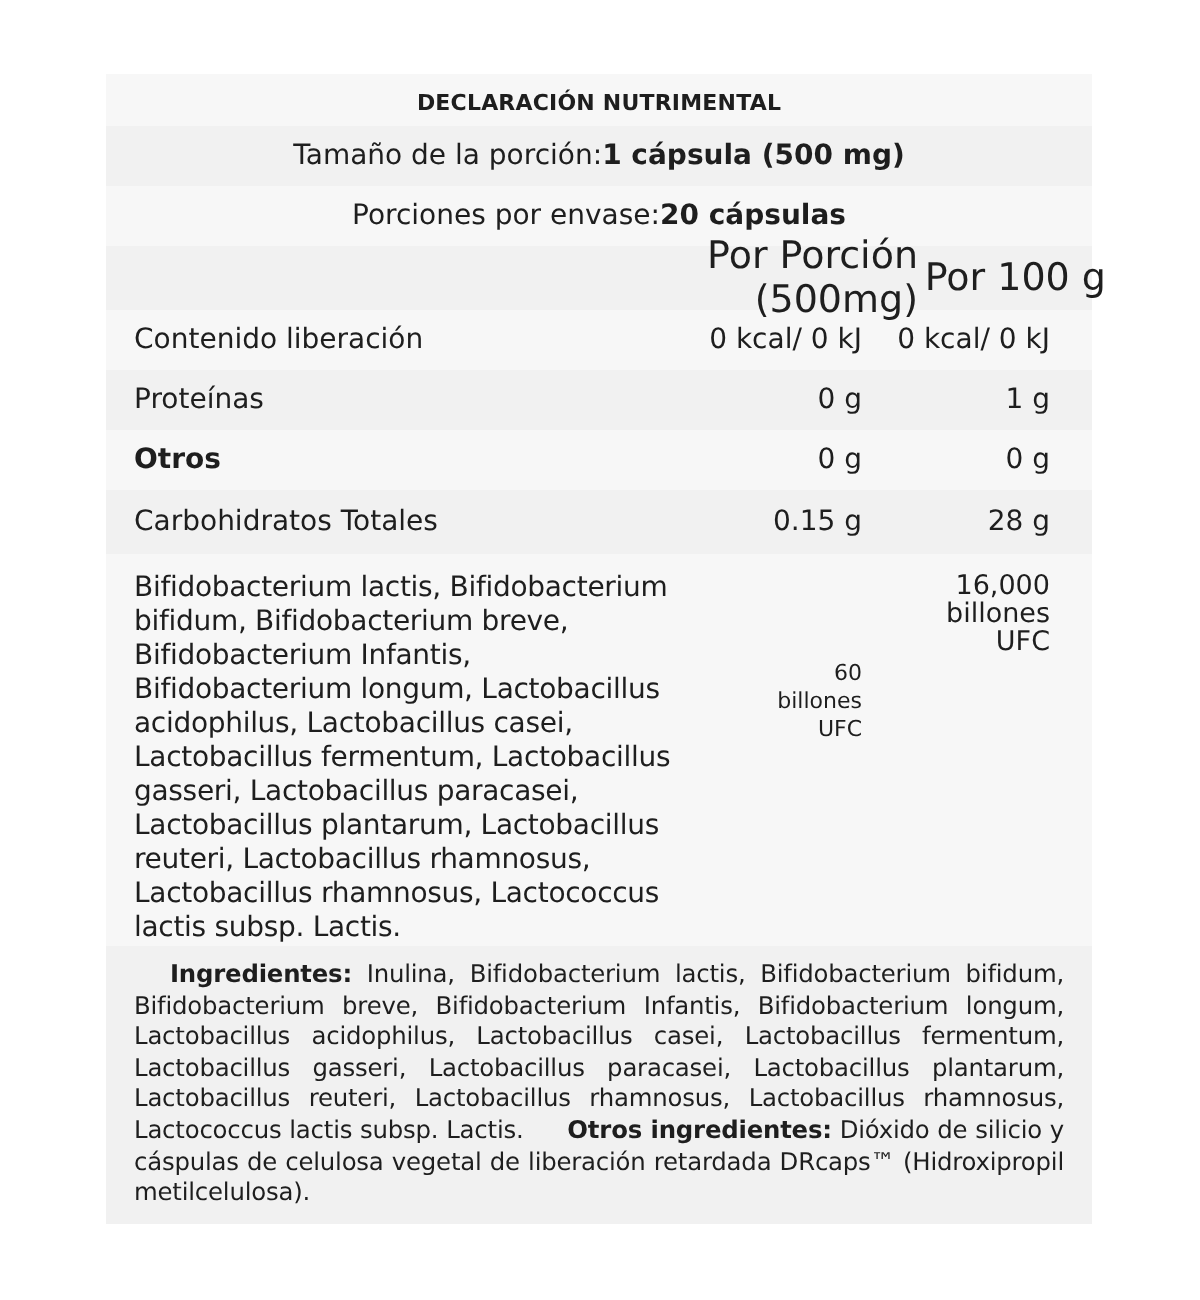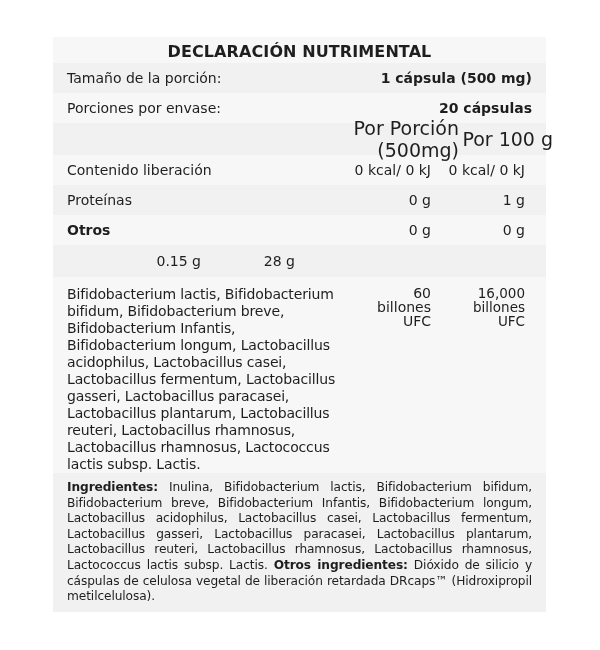--- a/index.html
+++ b/index.html
@@ -3,37 +3,37 @@
 <meta charset="utf-8">
 <style>
   html, body { margin: 0; padding: 0; background: #ffffff; }
   body { width: 600px; height: 650px; position: relative; font-family: "DejaVu Sans", sans-serif; color: #1e1e1e; }
   .table {
     position: absolute; left: 53px; top: 37px; width: 493px;
   }
   .row { display: flex; align-items: center; box-sizing: border-box; }
   .light { background: #f7f7f7; }
   .dark { background: #f1f1f1; }
-  .title-row { height: 26px; justify-content: center; font-weight: bold; font-size: 16px; letter-spacing: 0.1px; padding-top: 2px; }
-  .kv-row { height: 30px; padding: 0 14px; justify-content: space-between; font-size: 14px; }
+  .title-row { height: 26px; justify-content: center; font-weight: bold; font-size: 11px; letter-spacing: 0.1px; padding-top: 2px; }
+  .kv-row { height: 30px; padding: 0 14px; justify-content: center; font-size: 14px; }
   .kv-row .val { font-weight: bold; font-size: 14px; }
   .col-head { height: 32px; font-weight: normal; font-size: 19px; padding-left: 23px; }
   .nrow { height: 30px; font-size: 14px; }
   .c-label { flex: 0 0 230px; padding-left: 14px; box-sizing: border-box; }
   .c1 { flex: 0 0 148px; text-align: right; }
   .c2 { flex: 0 0 94px; text-align: right; }
   .col-head .c1 { flex: 0 0 153px; }
   .col-head .c2 { flex: 0 0 94px; text-align: right; }
   .bold { font-weight: bold; }
   .pro-row { align-items: flex-start; height: 196px; padding-top: 9px; font-size: 14px; line-height: 17px; }
   .pro-row .c-label { flex: 0 0 290px; letter-spacing: -0.15px; }
-  .pro-row .c1 { flex: 0 0 88px; line-height: 14px; font-size: 14px; }
+  .pro-row .c1 { flex: 0 0 88px; line-height: 14px; font-size: 11px; margin-top: 44px; }
   .pro-row .c2 { flex: 0 0 94px; line-height: 14px; font-size: 13.5px; }
   .ing-row { display: block; height: 139px; padding: 7px 14px 0 14px; font-size: 12.2px; line-height: 15.6px; text-align: justify; letter-spacing: -0.1px; }
-  .ing-row b { font-weight: bold; }
+  .ing-row b { font-weight: bold; margin-left: 18px; }
 </style>
 </head>
 <body>
 
 <div class="table">
   <div class="row title-row light">
     <span>DECLARACIÓN NUTRIMENTAL</span>
   </div>
 
   <div class="row kv-row dark">
@@ -64,20 +64,21 @@
     <span class="c2">1 g</span>
   </div>
 
   <div class="row nrow light">
     <span class="c-label bold">Otros</span>
     <span class="c1">0 g</span>
     <span class="c2">0 g</span>
   </div>
 
   <div class="row nrow dark" style="height:32px;">
+    <span class="c-label">Carbohidratos Totales</span>
     <span class="c1">0.15 g</span>
     <span class="c2">28 g</span>
   </div>
 
   <div class="row pro-row light">
     <span class="c-label">Bifidobacterium lactis, Bifidobacterium bifidum, Bifidobacterium breve, Bifidobacterium Infantis, Bifidobacterium longum, Lactobacillus acidophilus, Lactobacillus casei, Lactobacillus fermentum, Lactobacillus gasseri, Lactobacillus paracasei, Lactobacillus plantarum, Lactobacillus reuteri, Lactobacillus rhamnosus, Lactobacillus rhamnosus, Lactococcus lactis subsp. Lactis.</span>
     <span class="c1">
       <div>60</div>
       <div>billones</div>
       <div>UFC</div>

